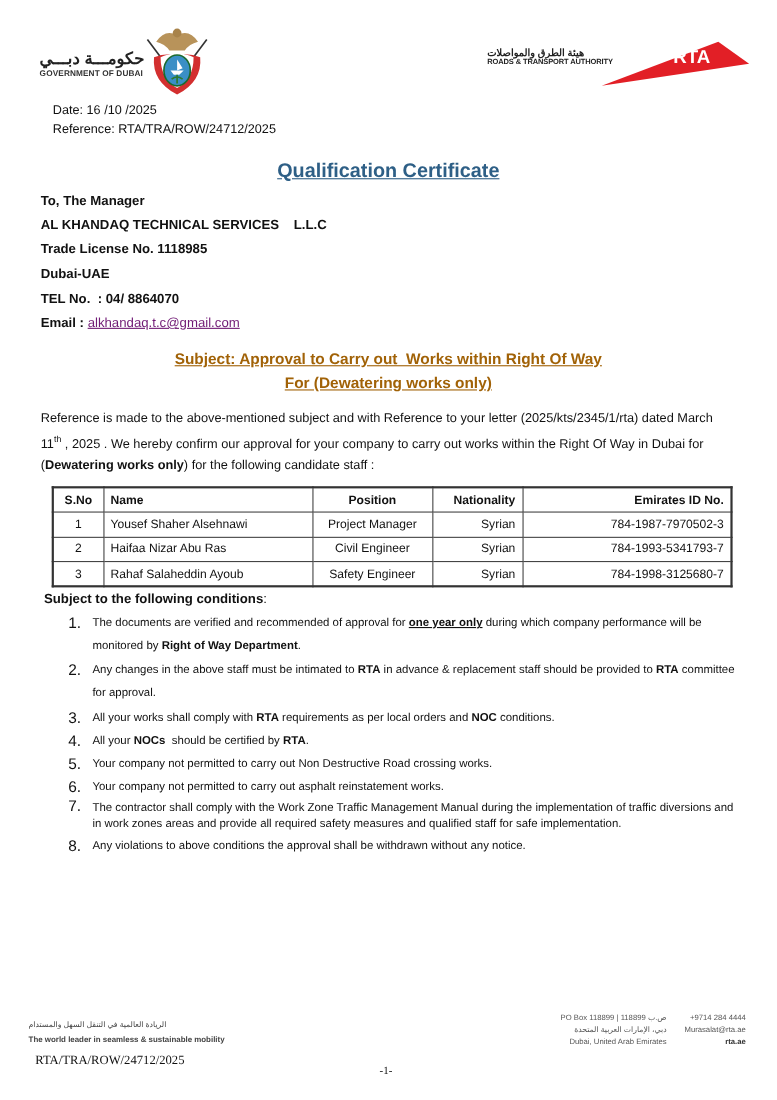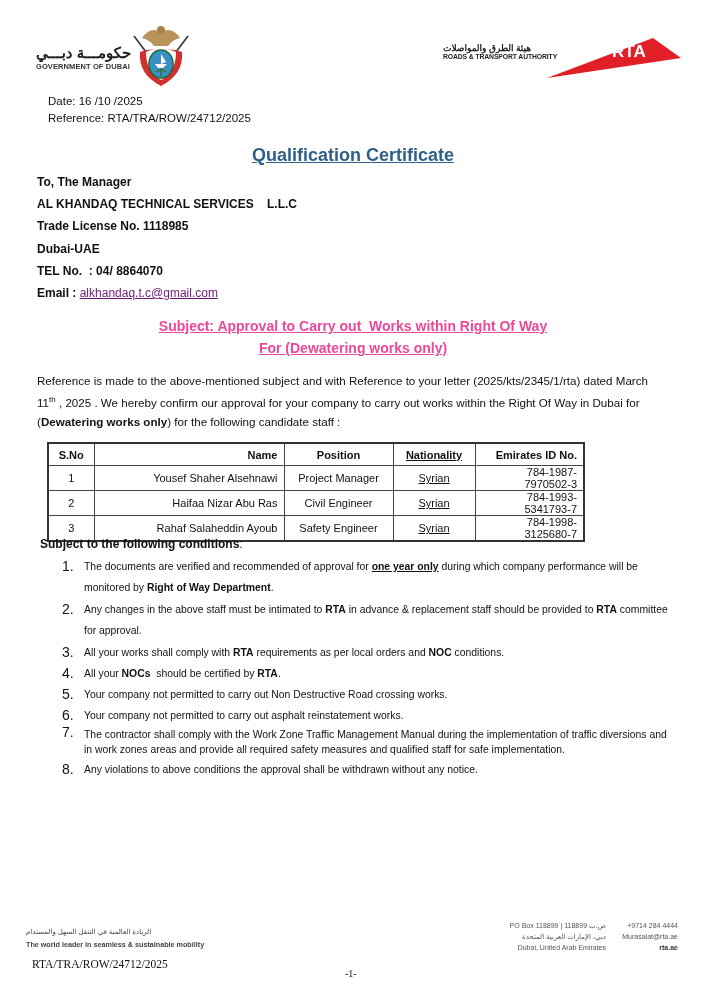--- a/index.html
+++ b/index.html
@@ -17,33 +17,33 @@
     .rta-en { left: 443px; top: 53px; font-size: 6.8px; color: #222; font-weight: bold; letter-spacing: -0.1px; }
     .rta-logo { left: 545px; top: 30px; width: 140px; height: 50px; }
 
     .date-block { left: 48px; top: 93px; font-size: 11.5px; line-height: 17px; color: #111; }
 
     .doc-title { left: 0; top: 145px; width: 706px; text-align: center; font-size: 18px; font-weight: bold; color: #2e5f86; text-decoration: underline; }
 
     .address { left: 37px; top: 171px; font-size: 12px; font-weight: bold; line-height: 22.2px; }
     .address a { color: #701a75; text-decoration: underline; font-weight: normal; }
 
-    .subject { left: 0; top: 315px; width: 706px; text-align: center; font-size: 14px; font-weight: bold; color: #ec4899; line-height: 22px; }
+    .subject { left: 0; top: 315px; width: 706px; text-align: center; font-size: 14px; font-weight: bold; color: #a16207; line-height: 22px; }
     .subject span { text-decoration: underline; }
 
     .body-para { left: 37px; top: 371px; width: 628px; font-size: 11.6px; line-height: 19px; color: #111; }
     .body-para sup { font-size: 8px; text-align: center; }
 
-    table.staff { position: absolute; left: 47px; top: 442px; width: 538px; border-collapse: collapse; font-size: 11px; border: 2px solid #333; }
+    table.staff { position: absolute; left: 47px; top: 442px; width: 619px; border-collapse: collapse; font-size: 11px; border: 2px solid #333; }
     table.staff th, table.staff td { border: 1px solid #444; height: 22.5px; padding: 0 6px; }
     table.staff th { font-weight: bold; }
     .c-sno { width: 46px; text-align: center; }
-    .c-name { width: 190px; text-align: right; }
+    .c-name { width: 190px; text-align: left; }
     .c-pos { width: 109px; text-align: center; }
-    .c-nat { width: 82px; text-align: center; text-decoration: underline; }
+    .c-nat { width: 82px; text-align: right; }
     .c-eid { text-align: right; }
 
     .cond-title { left: 40px; top: 537px; font-size: 12px; font-weight: bold; }
 
     .conditions { left: 62px; top: 556px; width: 610px; font-size: 10.4px; color: #111; }
     .cond { position: relative; padding-left: 22px; }
     .cond-num { position: absolute; left: 0; top: -2px; font-size: 14px; }
     .cond b u { font-weight: bold; }
 
     

